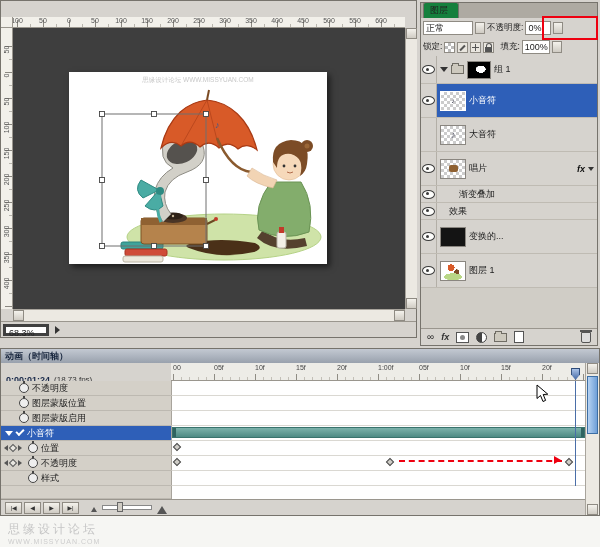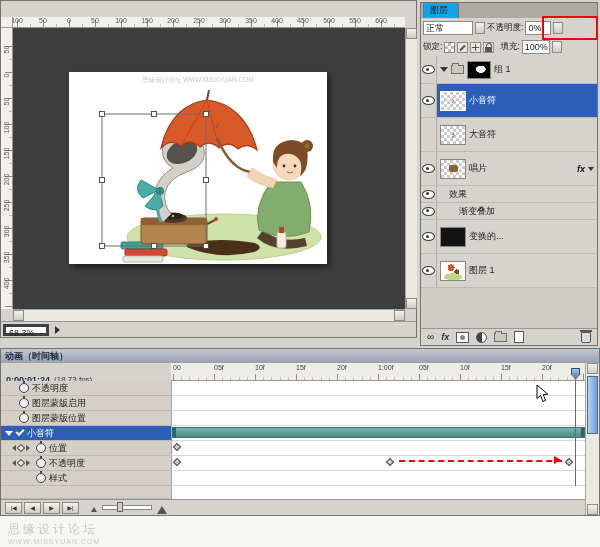--- a/index.html
+++ b/index.html
@@ -39,21 +39,21 @@
   .t-right{border-left:4px solid #555;margin-right:-3px;}
 
   .statusbar{position:absolute;left:0;top:320px;width:415px;height:16px;background:#d6d3ce;border-top:1px solid #9a968e;display:flex;align-items:center;padding:0 2px;box-sizing:border-box;gap:6px;}
   .zoom-box{width:46px;height:12px;background:#fff;border:3px solid #404040;font-size:9px;padding:0 3px;line-height:12px;box-sizing:border-box;}
   .status-info{font-size:9px;color:#333;white-space:nowrap;}
   .status-arrow{width:0;height:0;border:4px solid transparent;border-left:5px solid #333;}
 
   
   .layers-panel{position:absolute;left:420px;top:2px;width:178px;height:344px;background:#d6d3ce;border:1px solid #76736c;box-sizing:border-box;}
   .tabbar{position:absolute;left:0;top:0;width:100%;height:15px;background:#aeaaa2;display:flex;align-items:flex-end;padding-left:2px;box-sizing:border-box;}
-  .tab{background:#0ea5e9;border:1px solid #76736c;border-bottom:none;border-radius:3px 3px 0 0;font-size:9px;padding:1px 10px 1px 6px;}
+  .tab{background:#15803d;border:1px solid #76736c;border-bottom:none;border-radius:3px 3px 0 0;font-size:9px;padding:1px 10px 1px 6px;}
   .blendrow{position:absolute;left:0;top:15px;width:100%;height:20px;display:flex;align-items:center;gap:2px;padding:0 2px;box-sizing:border-box;}
   .dropdown{height:14px;background:#fff;border:1px solid #8f8b83;display:flex;align-items:center;font-size:9px;padding:0 2px;box-sizing:border-box;gap:2px;}
   .dd-btn{width:10px;height:12px;background:linear-gradient(#f4f2ec,#cfcbc3);border:1px solid #8f8b83;display:flex;align-items:center;justify-content:center;flex:none;box-sizing:border-box;}
   .small-lbl{font-size:8.5px;color:#222;white-space:nowrap;}
   .red-annot{position:absolute;right:-1px;top:13px;width:52px;height:20px;border:2px solid #ee0010;pointer-events:none;z-index:6;}
   .lockrow{position:absolute;left:0;top:35px;width:100%;height:18px;display:flex;align-items:center;gap:2px;padding:0 2px;box-sizing:border-box;}
   .lk{width:11px;height:11px;border:1px solid #8f8b83;background:#e9e6df;box-sizing:border-box;position:relative;flex:none;}
   .lk-checker{background-image:linear-gradient(45deg,#bbb 25%,transparent 25%,transparent 75%,#bbb 75%),linear-gradient(45deg,#bbb 25%,transparent 25%,transparent 75%,#bbb 75%);background-size:6px 6px;background-position:0 0,3px 3px;background-color:#fff;}
   .lk-brush::after{content:"";position:absolute;left:1px;top:4px;width:7px;height:2px;background:#555;transform:rotate(-45deg);}
   .lk-move::before{content:"";position:absolute;left:1px;top:4px;width:7px;height:1px;background:#555;}
@@ -106,21 +106,21 @@
   .fps-val{font-size:8px;color:#333;}
   .tl-ruler{position:absolute;left:170px;right:14px;top:0;height:18px;background-color:#edece7;border-bottom:1px solid #9a968e;box-sizing:border-box;overflow:hidden;
     background-image:repeating-linear-gradient(90deg,#8f8c84 0 1px,transparent 1px 41px),repeating-linear-gradient(90deg,#c2bfb7 0 1px,transparent 1px 8.2px);
     background-size:100% 6px,100% 3px;background-position:2px 100%,2px 100%;background-repeat:no-repeat;}
   .tlr-lbl{position:absolute;top:1px;font-size:7px;color:#444;}
   .cti-handle{position:absolute;top:5px;width:9px;height:12px;margin-left:-4px;background:linear-gradient(#a9c2e8,#4a6ea8);border:1px solid #2c4a78;box-sizing:border-box;clip-path:polygon(0 0,100% 0,100% 55%,50% 100%,0 55%);}
   .tl-rows{position:absolute;left:0;right:14px;top:32px;height:105px;}
   .tl-row{display:flex;height:15px;box-sizing:border-box;}
   .tl-label{width:170px;flex:none;background:#d4d0c8;border-bottom:1px solid #bdb9b1;display:flex;align-items:center;gap:3px;box-sizing:border-box;font-size:9px;color:#222;}
   .tl-label.ind1{padding-left:18px;}
-  .tl-label.ind2{padding-left:8px;}
+  .tl-label.ind2{}
   .tl-label.sel{background:#2e5fb8;color:#fff;padding-left:4px;}
   .tl-track{flex:1;background:#fff;border-bottom:1px solid #dad8d2;border-left:1px solid #a8a49c;position:relative;box-sizing:border-box;}
   .sw{width:8px;height:8px;border:1px solid #444;border-radius:50%;background:#eee;position:relative;flex:none;}
   .sw::before{content:"";position:absolute;top:-3px;left:2.5px;width:2px;height:2px;background:#444;}
   .check{width:6px;height:3px;border-left:2px solid #fff;border-bottom:2px solid #fff;transform:rotate(-45deg);margin-top:-3px;flex:none;}
   .kfnav{display:inline-flex;align-items:center;gap:2px;flex:none;}
   .nav-l{width:0;height:0;border:3px solid transparent;border-right:4px solid #555;}
   .nav-r{width:0;height:0;border:3px solid transparent;border-left:4px solid #555;}
   .nav-d{width:4px;height:4px;background:#e8e6e0;border:1px solid #555;transform:rotate(45deg);}
   .kfspacer{width:24px;flex:none;}
@@ -367,31 +367,31 @@
           <span class="spacer"></span>
           <span class="fxbadge">fx</span>
           <span class="tri-d small"></span>
         </span>
       </div>
 
       <div class="lrow" style="height:16px;">
         <span class="eyecell">
             <span class="eye"></span>
           </span>
+        <span class="rowbody" style="padding-left:22px;">
+          <span class="lname">渐变叠加</span>
+        </span>
+      </div>
+
+      <div class="lrow" style="height:16px;">
+        <span class="eyecell">
+            <span class="eye"></span>
+          </span>
         <span class="rowbody" style="padding-left:12px;">
           <span class="lname">效果</span>
-        </span>
-      </div>
-
-      <div class="lrow" style="height:16px;">
-        <span class="eyecell">
-            <span class="eye"></span>
-          </span>
-        <span class="rowbody" style="padding-left:22px;">
-          <span class="lname">渐变叠加</span>
         </span>
       </div>
 
       <div class="lrow" style="height:33px;">
         <span class="eyecell">
             <span class="eye"></span>
           </span>
         <span class="rowbody">
           <span class="thumb blackthumb"></span>
           <span class="lname">变换的...</span>
@@ -447,28 +447,28 @@
       <div class="tl-row">
         <div class="tl-label ind1">
           <span class="sw"></span>
           <span>不透明度</span>
         </div>
         <div class="tl-track"></div>
       </div>
       <div class="tl-row">
         <div class="tl-label ind1">
           <span class="sw"></span>
-          <span>图层蒙版启用</span>
+          <span>图层蒙版位置</span>
         </div>
         <div class="tl-track"></div>
       </div>
       <div class="tl-row">
         <div class="tl-label ind1">
           <span class="sw"></span>
-          <span>图层蒙版位置</span>
+          <span>图层蒙版启用</span>
         </div>
         <div class="tl-track"></div>
       </div>
       <div class="tl-row">
         <div class="tl-label sel">
           <span class="tri-d white"></span>
           <span class="check"></span>
           <span>小音符</span>
         </div>
         <div class="tl-track">

